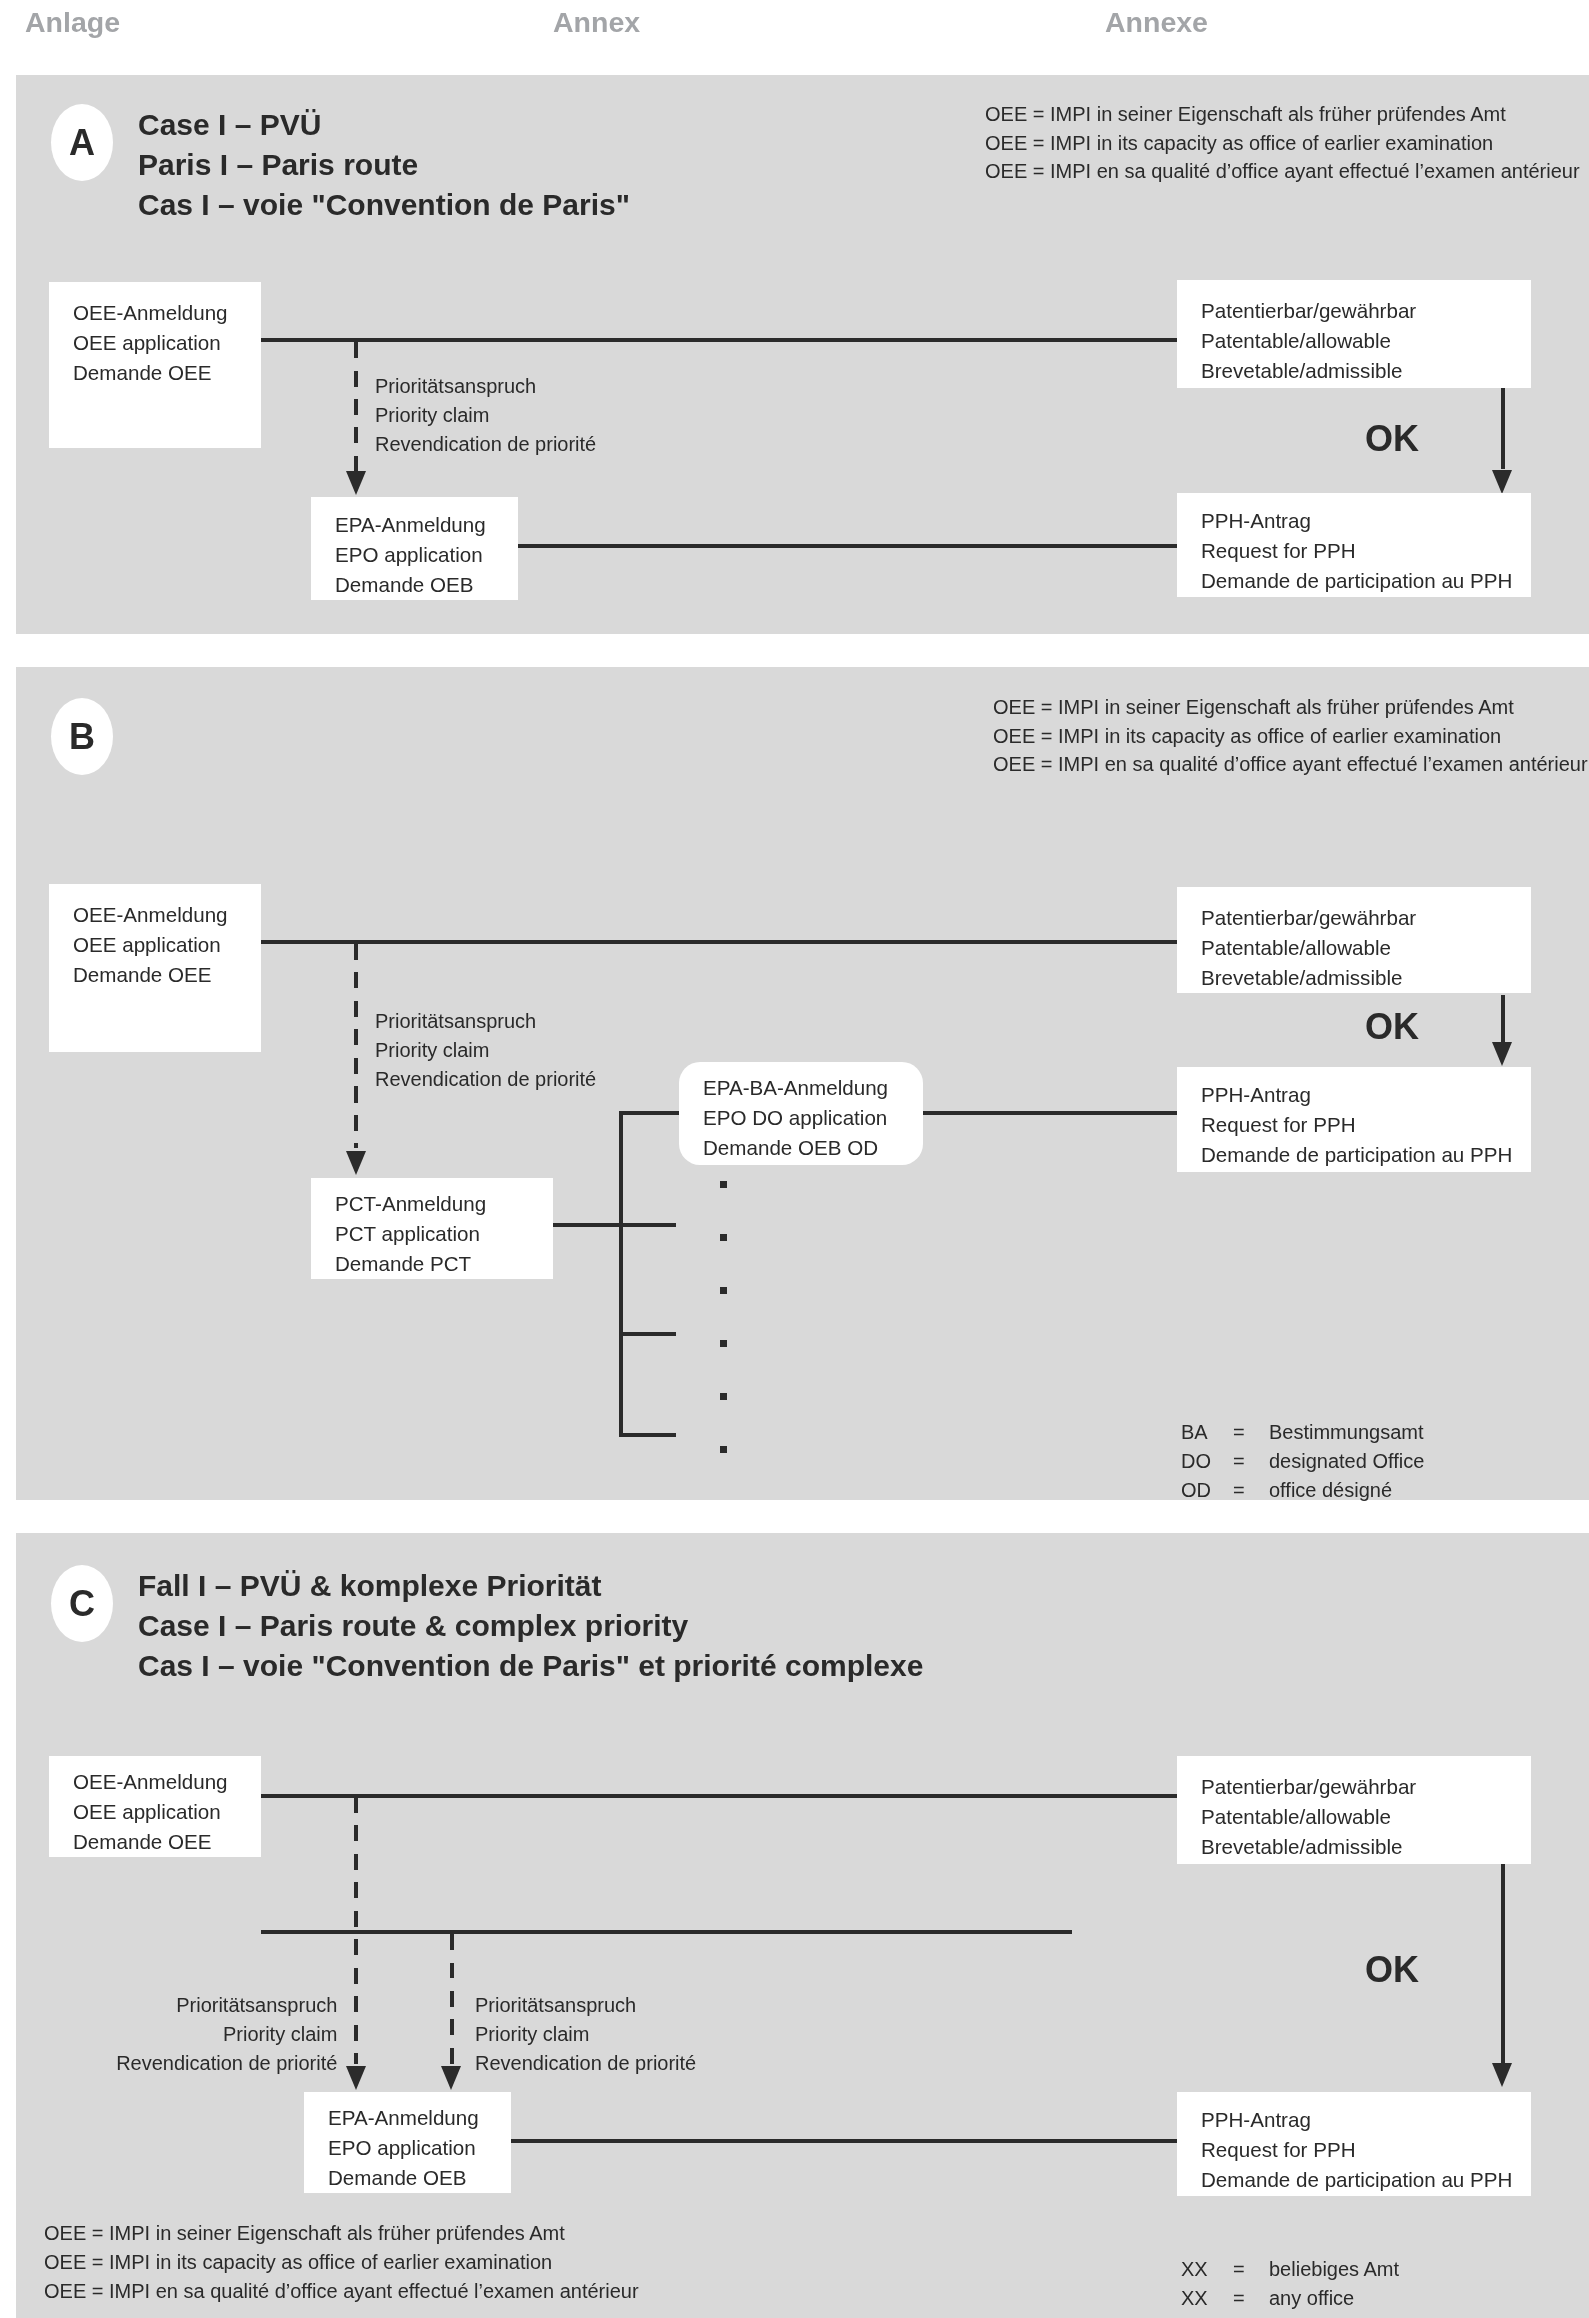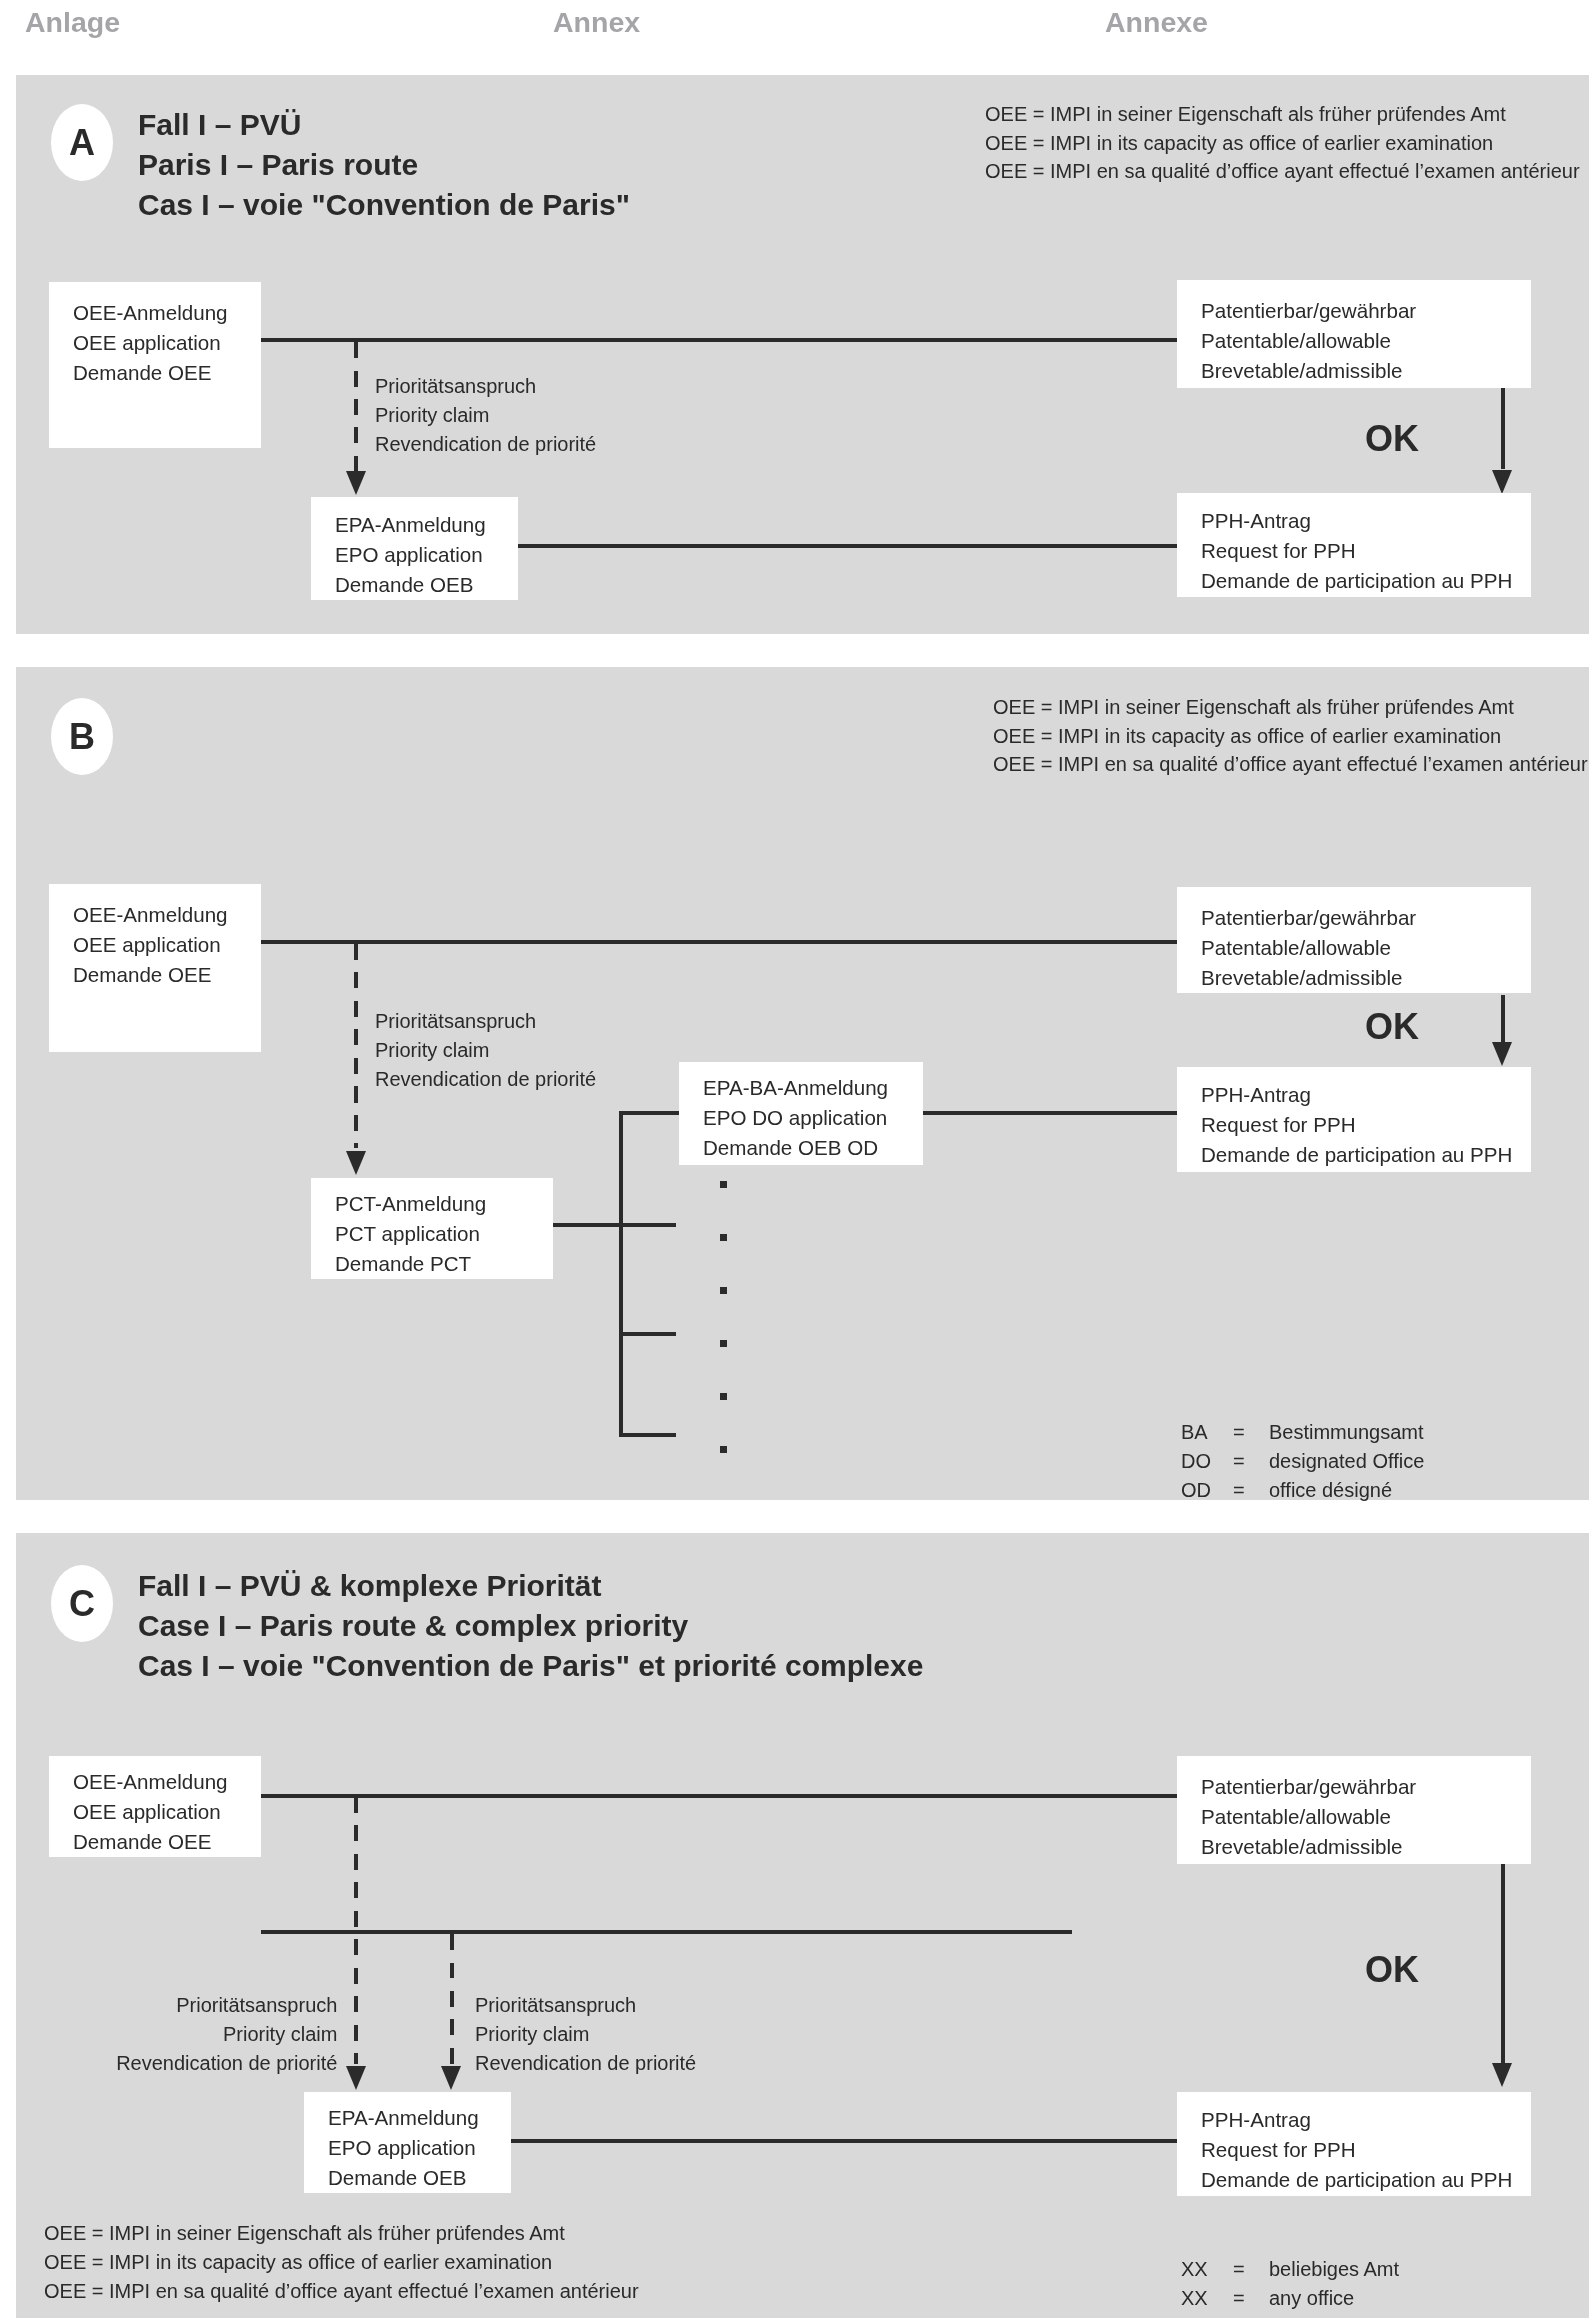--- a/index.html
+++ b/index.html
@@ -51,21 +51,21 @@
   <div class="page-hdr" style="left:12px;">Anlage</div>
   <div class="page-hdr" style="left:540px;">Annex</div>
   <div class="page-hdr" style="left:1092px;">Annexe</div>
 
   <div class="band" style="top:75px;height:559px;"></div>
 
   <div class="badge" style="left:51px;top:104px;">
     <span>A</span>
   </div>
   <div class="title" style="left:138px;top:105px;">
-    <div>Fall I – PVÜ</div>
+    <div>Case I – PVÜ</div>
     <div>Paris I – Paris route</div>
     <div>Cas I  – voie "Convention de Paris"</div>
   </div>
   <div class="legend" style="left:985px;top:100px;">
     <div>OEE = IMPI in seiner Eigenschaft als früher prüfendes Amt</div>
     <div>OEE = IMPI in its capacity as office of earlier examination</div>
     <div>OEE = IMPI en sa qualité d’office ayant effectué l’examen antérieur</div>
   </div>
 
   <div class="hline" style="left:261px;top:338px;width:916px;"></div>
@@ -144,21 +144,21 @@
   <div class="box" style="left:49px;top:884px;width:212px;height:168px;">
     <div>OEE-Anmeldung</div>
     <div>OEE application</div>
     <div>Demande OEE</div>
   </div>
   <div class="box" style="left:1177px;top:887px;width:354px;height:106px;">
     <div>Patentierbar/gewährbar</div>
     <div>Patentable/allowable</div>
     <div>Brevetable/admissible</div>
   </div>
-  <div class="box" style="left:679px;top:1062px;width:244px;height:103px;padding-top:11px;">
+  <div class="box" style="left:679px;top:1062px;width:244px;height:103px;padding-top:11px;border-radius:21px;">
     <div>EPA-BA-Anmeldung</div>
     <div>EPO DO application</div>
     <div>Demande OEB OD</div>
   </div>
   <div class="box" style="left:1177px;top:1067px;width:354px;height:105px;padding-top:12.7px;">
     <div>PPH-Antrag</div>
     <div>Request for PPH</div>
     <div>Demande de participation au PPH</div>
   </div>
   <div class="box" style="left:311px;top:1178px;width:242px;height:101px;padding-top:11px;">

